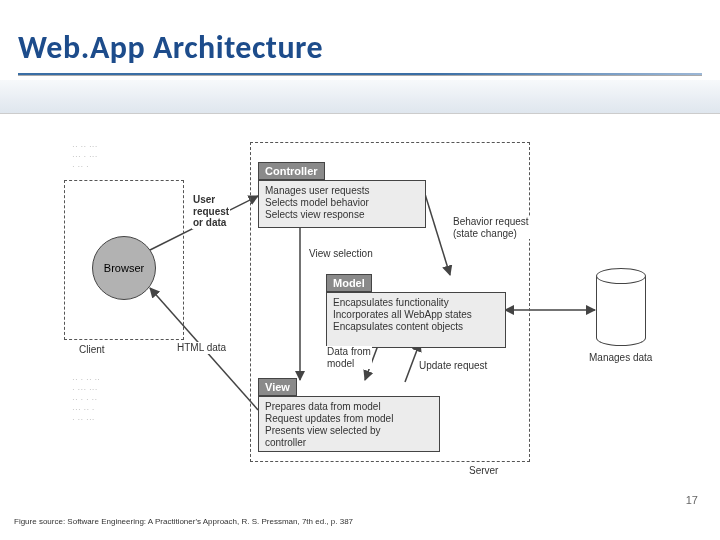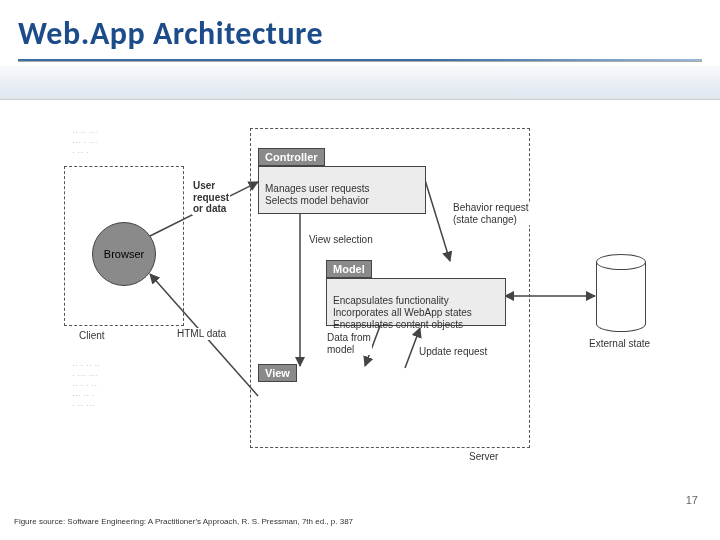--- a/index.html
+++ b/index.html
@@ -5,21 +5,21 @@
   * { box-sizing: border-box; margin: 0; padding: 0; }
   body {
     width: 720px;
     height: 540px;
     font-family: Arial, Helvetica, sans-serif;
     background: #fff;
     position: relative;
     overflow: hidden;
   }
   .title-area {
-    padding: 14px 18px 4px 18px;
+    padding: 28px 18px 4px 18px;
   }
   .title {
     font-family: "Calibri", Arial, sans-serif;
     font-size: 32px;
     font-weight: 700;
     color: #1d4c8b;
     letter-spacing: 0.5px;
   }
   .title-rule {
     margin-top: 6px;
@@ -43,39 +43,39 @@
 
   .dashed {
     position: absolute;
     border: 1.5px dashed #555;
     background: transparent;
   }
   .box {
     position: absolute;
     border: 1.5px solid #444;
     background: #ececec;
-    padding: 16px 6px;
+    padding: 4px 6px;
     font-size: 10px;
     color: #333;
     line-height: 1.2;
   }
   .box-title {
     position: absolute;
     background: #8a8a8a;
     color: #fff;
     border: 1.5px solid #444;
     font-size: 11px;
     font-weight: bold;
     padding: 2px 6px;
   }
   .circle {
     position: absolute;
     border: 1.5px solid #444;
     border-radius: 50%;
-    background: #0ea5e9;
+    background: #eab308;
     display: flex;
     align-items: center;
     justify-content: center;
     font-size: 11px;
   }
   .cyl {
     position: absolute;
   }
   .cyl .top {
     position: absolute;
@@ -179,36 +179,43 @@
   <div class="lbl" style="left:468px; top:345px; background:transparent;">Server</div>
 
   <div class="circle" style="left:92px; top:116px; width:64px; height:64px;">
     <span>Browser</span>
   </div>
 
   <div class="box-title" style="left:258px; top:42px;">Controller</div>
   <div class="box" style="left:258px; top:60px; width:168px; height:48px;">
     <div>Manages user requests</div>
     <div>Selects model behavior</div>
+    <div>Selects view response</div>
   </div>
 
   <div class="box-title" style="left:326px; top:154px;">Model</div>
-  <div class="box" style="left:326px; top:172px; width:180px; height:48px;">
+  <div class="box" style="left:326px; top:172px; width:180px; height:56px;">
     <div>Encapsulates functionality</div>
     <div>Incorporates all WebApp states</div>
     <div>Encapsulates content objects</div>
   </div>
 
   <div class="box-title" style="left:258px; top:258px;">View</div>
+  <div class="box" style="left:258px; top:276px; width:182px; height:56px;">
+    <div>Prepares data from model</div>
+    <div>Request updates from model</div>
+    <div>Presents view selected by</div>
+    <div>controller</div>
+  </div>
 
   <div class="cyl" style="left:596px; top:156px; width:50px; height:70px;">
     <div class="body"></div>
     <div class="top"></div>
   </div>
-  <div class="lbl" style="left:588px; top:232px; background:transparent;">External state</div>
+  <div class="lbl" style="left:588px; top:232px; background:transparent;">Manages data</div>
 
   <div class="lbl" style="left:192px; top:74px; white-space:pre;font-weight:bold;">User
 request
 or data</div>
   <div class="lbl" style="left:176px; top:222px;">HTML data</div>
   <div class="lbl" style="left:308px; top:128px;">View selection</div>
   <div class="lbl" style="left:452px; top:96px; white-space:pre;">Behavior request
 (state change)</div>
   <div class="lbl" style="left:326px; top:226px; white-space:pre;">Data from
 model</div>

